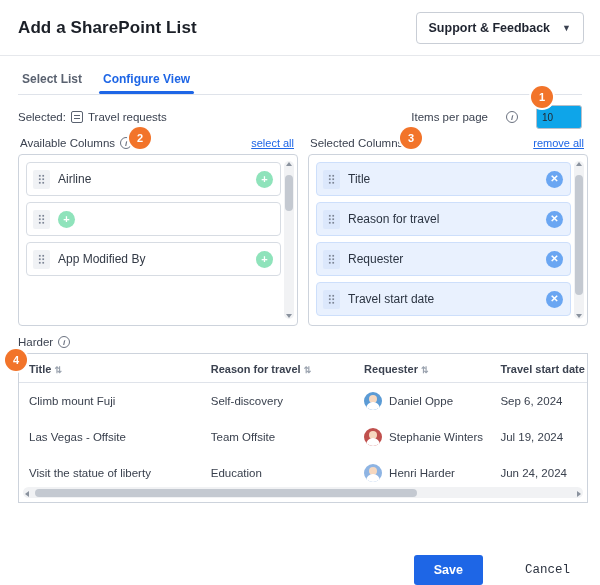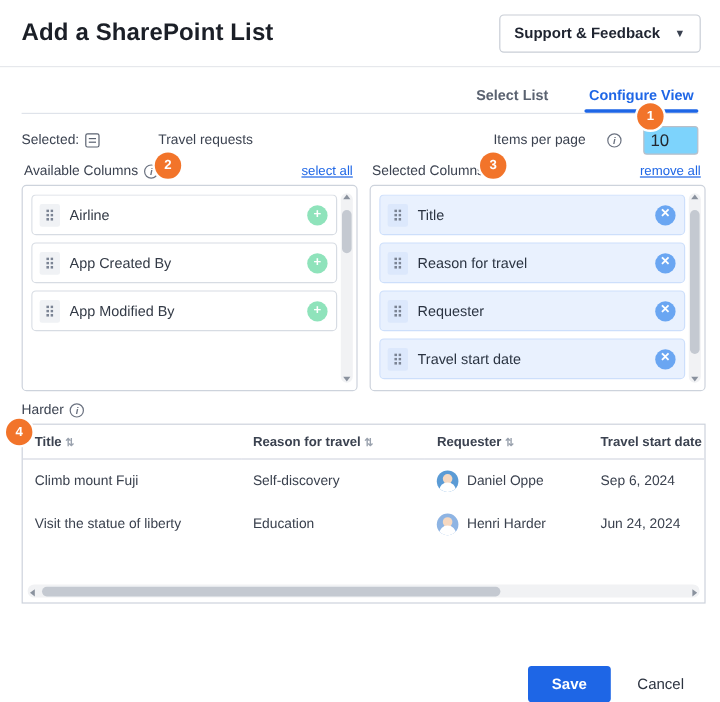--- a/index.html
+++ b/index.html
@@ -14,33 +14,33 @@
     overflow:hidden;
   }
   
   .app-header{
     height:56px; width:100%;
     display:flex; align-items:center; justify-content:space-between;
     padding:0 16px 0 18px;
     border-bottom:1px solid #e6e8ec;
     background:#fff;
   }
-  .app-title{ font-size:20px; font-weight:700; color:#1b1f27; letter-spacing:.1px;}
+  .app-title{ font-size:17px; font-weight:700; color:#1b1f27; letter-spacing:.1px;}
   .support-btn{
     display:flex; align-items:center; gap:12px;
     border:1px solid #c9ced6; border-radius:4px;
     background:#fff; color:#1f2430;
     font-size:12.5px; font-weight:700;
     padding:8px 12px; cursor:pointer;
     min-width:140px; justify-content:space-between;
   }
   .chev{ font-size:9px; color:#3a4150; }
 
   
-  .tabs{ display:flex; gap:26px; padding:12px 18px 0 18px; position:relative;justify-content:flex-end;}
+  .tabs{ display:flex; gap:13px; padding:12px 18px 0 18px; position:relative;}
   .tab{
     font-size:12px; font-weight:700; color:#5a6270;
     padding:4px 4px 8px 4px; cursor:pointer; position:relative;
   }
   .tab.active{ color:#1e66e6; }
   .tab.active:after{
     content:""; position:absolute; left:0; right:0; bottom:0;
     height:3px; background:#1e66e6; border-radius:2px;
   }
   .tab-rule{ height:1px; background:#dfe3ea; margin:0 18px; }
@@ -51,26 +51,26 @@
     padding:10px 18px 4px 18px;
   }
   .sel-left{ display:flex; align-items:center; gap:5px; font-size:11.5px; color:#3b4250; }
   .sel-left .lbl{ font-weight:400; }
   .list-ico{
     width:12px;height:12px;border:1.4px solid #5a6270;border-radius:2px;
     display:inline-block;position:relative;
   }
   .list-ico:before{content:"";position:absolute;left:2px;right:2px;top:3px;height:1px;background:#5a6270;}
   .list-ico:after{content:"";position:absolute;left:2px;right:2px;top:6px;height:1px;background:#5a6270;}
-  .sel-name{ font-weight:400; color:#3b4250;margin-left:44px;}
+  .sel-name{ font-weight:400; color:#3b4250;}
 
   .ipp{ display:flex; align-items:center; gap:18px; font-size:11.5px; color:#3b4250; position:relative;}
   .ipp input{
     width:46px; height:24px; border:1px solid #b9bfc9; border-radius:3px;
-    font-size:14px; padding:0 5px; font-family:inherit; color:#23272f; background:#7dd3fc;
+    font-size:10px; padding:0 5px; font-family:inherit; color:#23272f; background:#0ea5e9;
   }
   .info-ico{
     width:12px;height:12px;border-radius:50%;border:1.3px solid #6b7280;
     display:inline-flex;align-items:center;justify-content:center;
     font-size:8px;font-weight:700;color:#6b7280; font-style:italic;
   }
 
   
   .cols{ display:flex; gap:10px; padding:2px 12px 0 18px; }
   .col{ flex:1 1 0; min-width:0; }
@@ -183,21 +183,21 @@
     display:flex; align-items:flex-end; justify-content:flex-end; gap:18px;
     padding-right:26px;
   }
   .btn-save{
     background:#1e66e6; color:#fff; border:none; border-radius:3px;
     font-size:12.5px; font-weight:700; padding:8px 20px; cursor:pointer;
     font-family:inherit;
   }
   .btn-cancel{
     background:none; border:none; color:#2c3340; font-size:12.5px;
-    cursor:pointer; font-family:Liberation Sans, sans-serif; padding:8px 4px;
+    cursor:pointer; font-family:Liberation Mono, monospace; padding:8px 4px;margin-left:20px;
   }
 
   
   .badge{
     position:absolute; width:22px;height:22px;border-radius:50%;
     background:#f2742a; color:#fff; font-size:11px; font-weight:700;
     display:flex; align-items:center; justify-content:center;
     box-shadow:0 0 0 2px #fff; z-index:20;
   }
 </style>
@@ -247,21 +247,20 @@
           <span class="grip">
               <span></span>
             </span>
           <span class="item-label">Airline</span>
           <span class="btn-round btn-add">+</span>
         </div>
         <div class="item">
           <span class="grip">
               <span></span>
             </span>
-          <span class="item-label">App Created By</span>
           <span class="btn-round btn-add">+</span>
         </div>
         <div class="item">
           <span class="grip">
               <span></span>
             </span>
           <span class="item-label">App Modified By</span>
           <span class="btn-round btn-add">+</span>
         </div>
       </div>
@@ -352,20 +351,34 @@
             <span class="avatar" style="background:#5b9bd5">
                 <i></i>
                 <b></b>
               </span>
             <span>Daniel Oppe</span>
           </span>
         </td>
         <td>Sep 6, 2024</td>
       </tr>
       <tr>
+        <td>Las Vegas - Offsite</td>
+        <td>Team Offsite</td>
+        <td>
+          <span class="who">
+            <span class="avatar" style="background:#c0504d">
+                <i></i>
+                <b></b>
+              </span>
+            <span>Stephanie Winters</span>
+          </span>
+        </td>
+        <td>Jul 19, 2024</td>
+      </tr>
+      <tr>
         <td>Visit the statue of liberty</td>
         <td>Education</td>
         <td>
           <span class="who">
             <span class="avatar" style="background:#8eb4e3">
                 <i></i>
                 <b></b>
               </span>
             <span>Henri Harder</span>
           </span>

